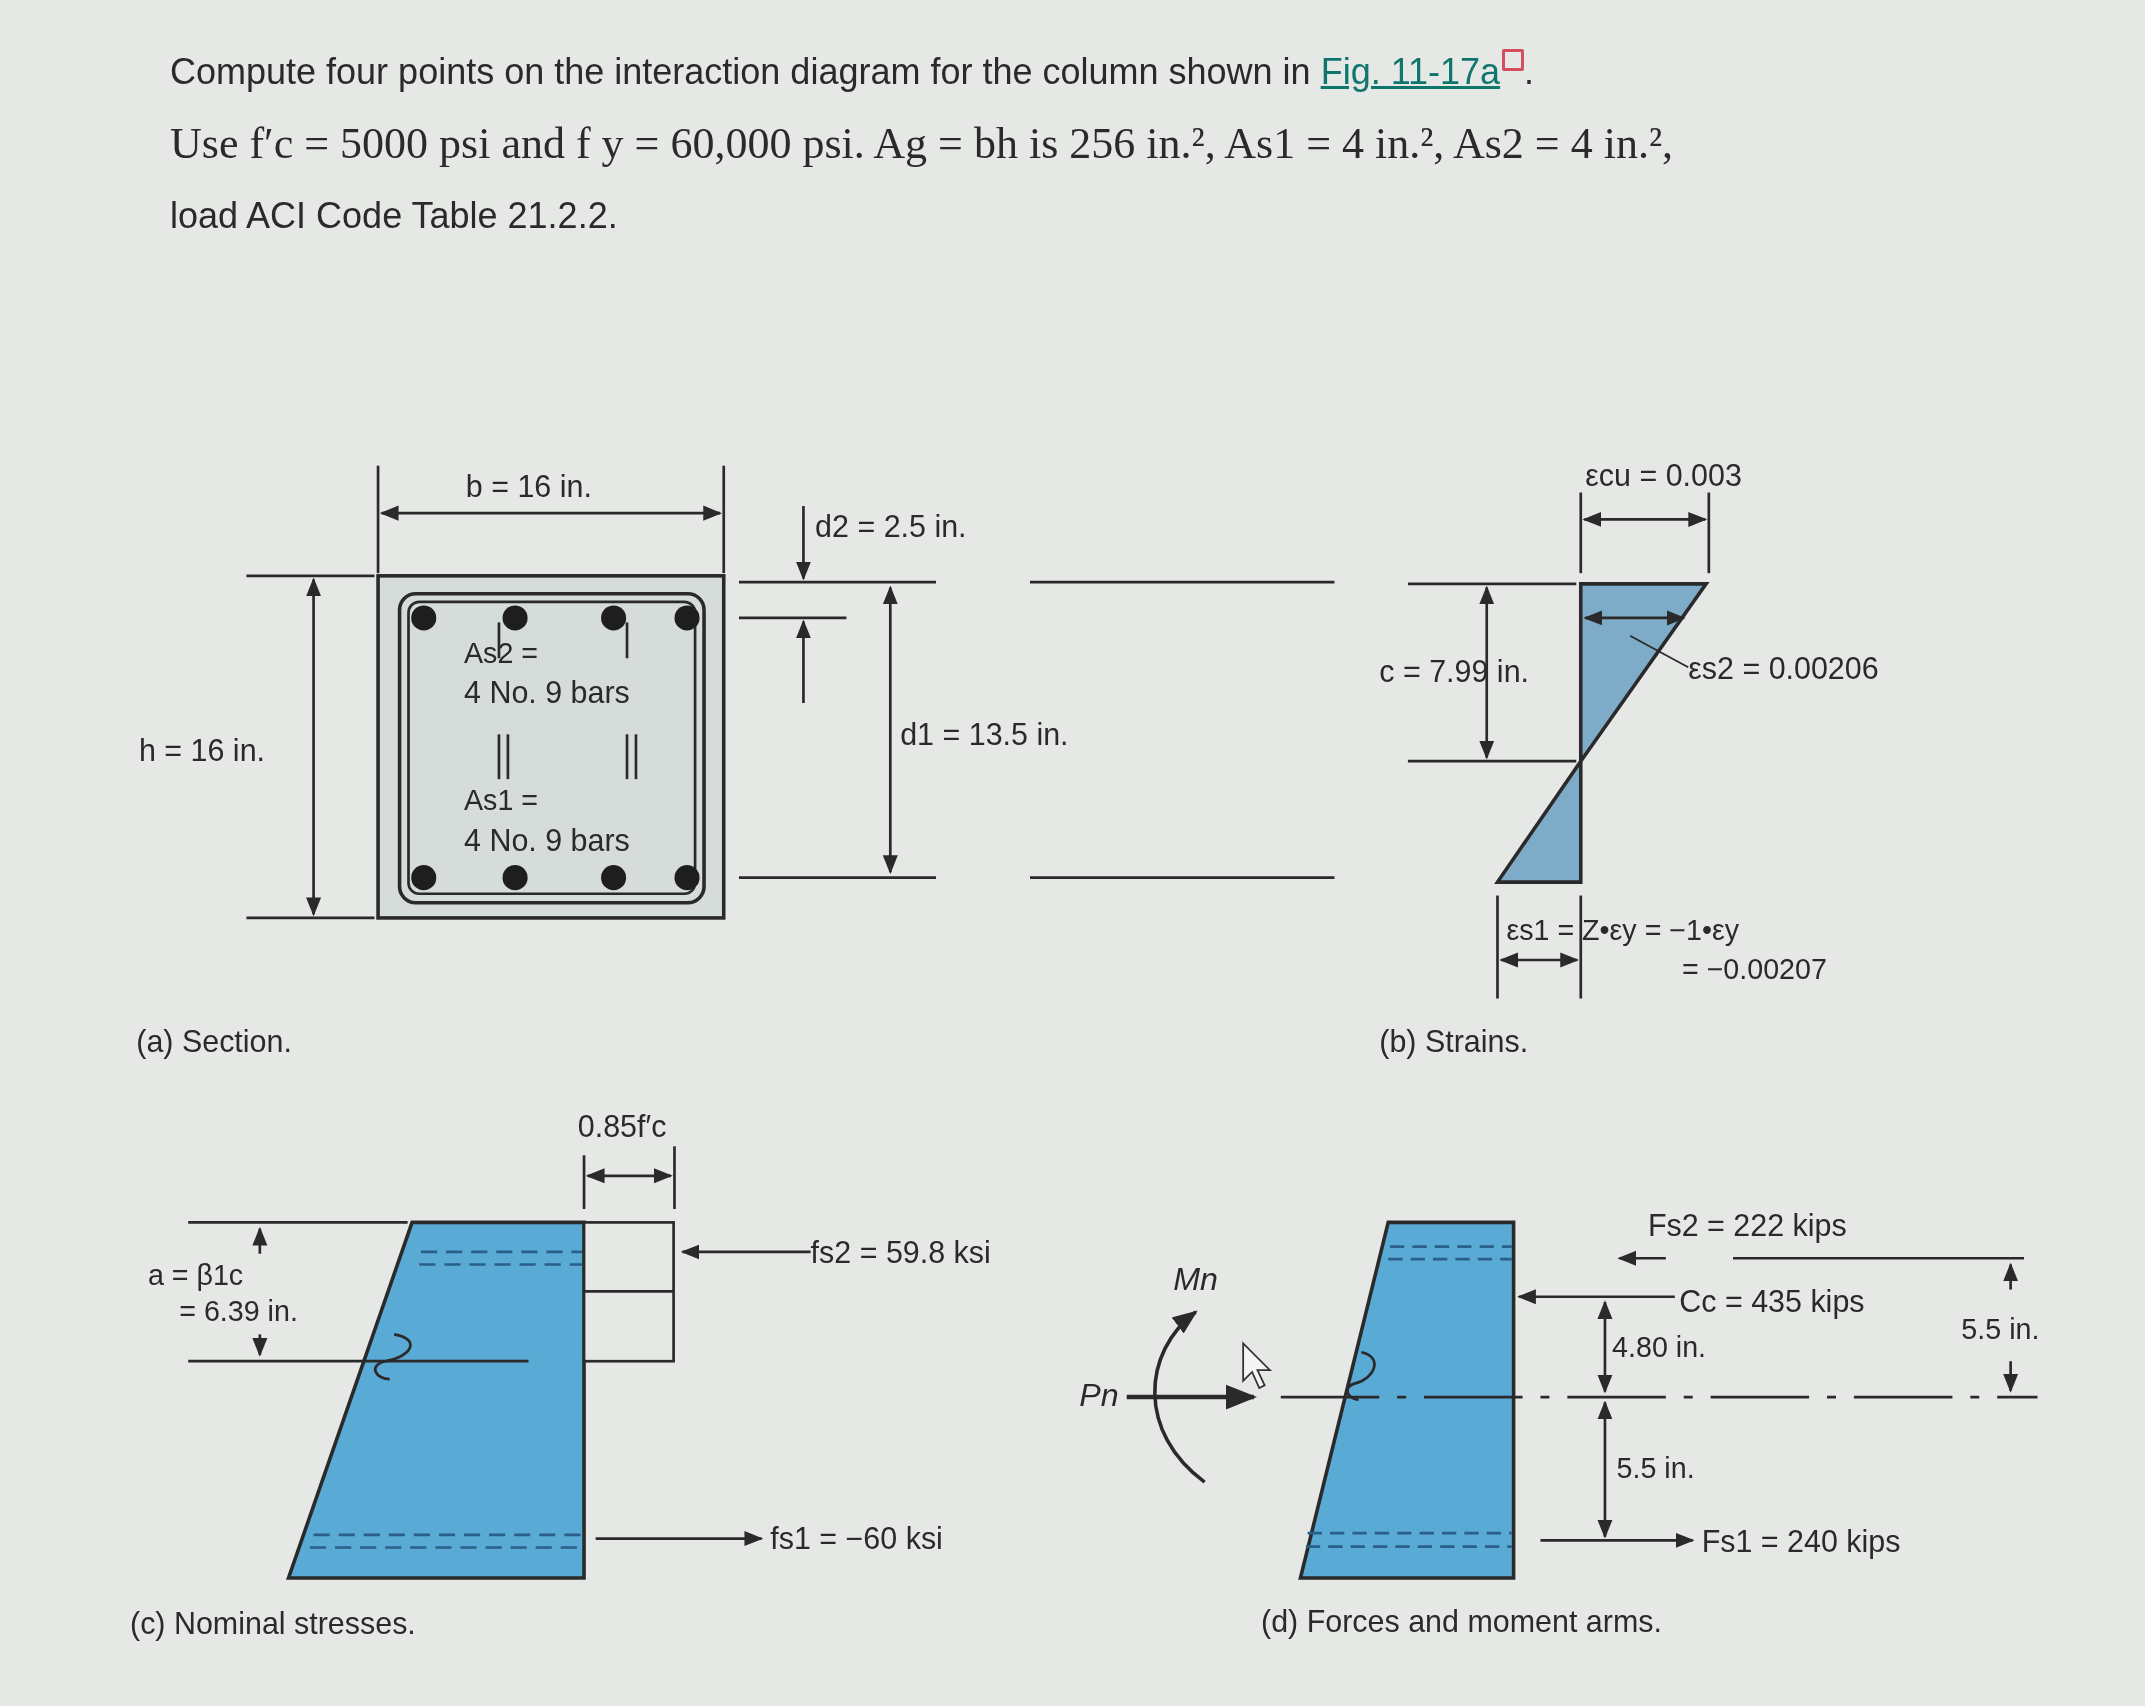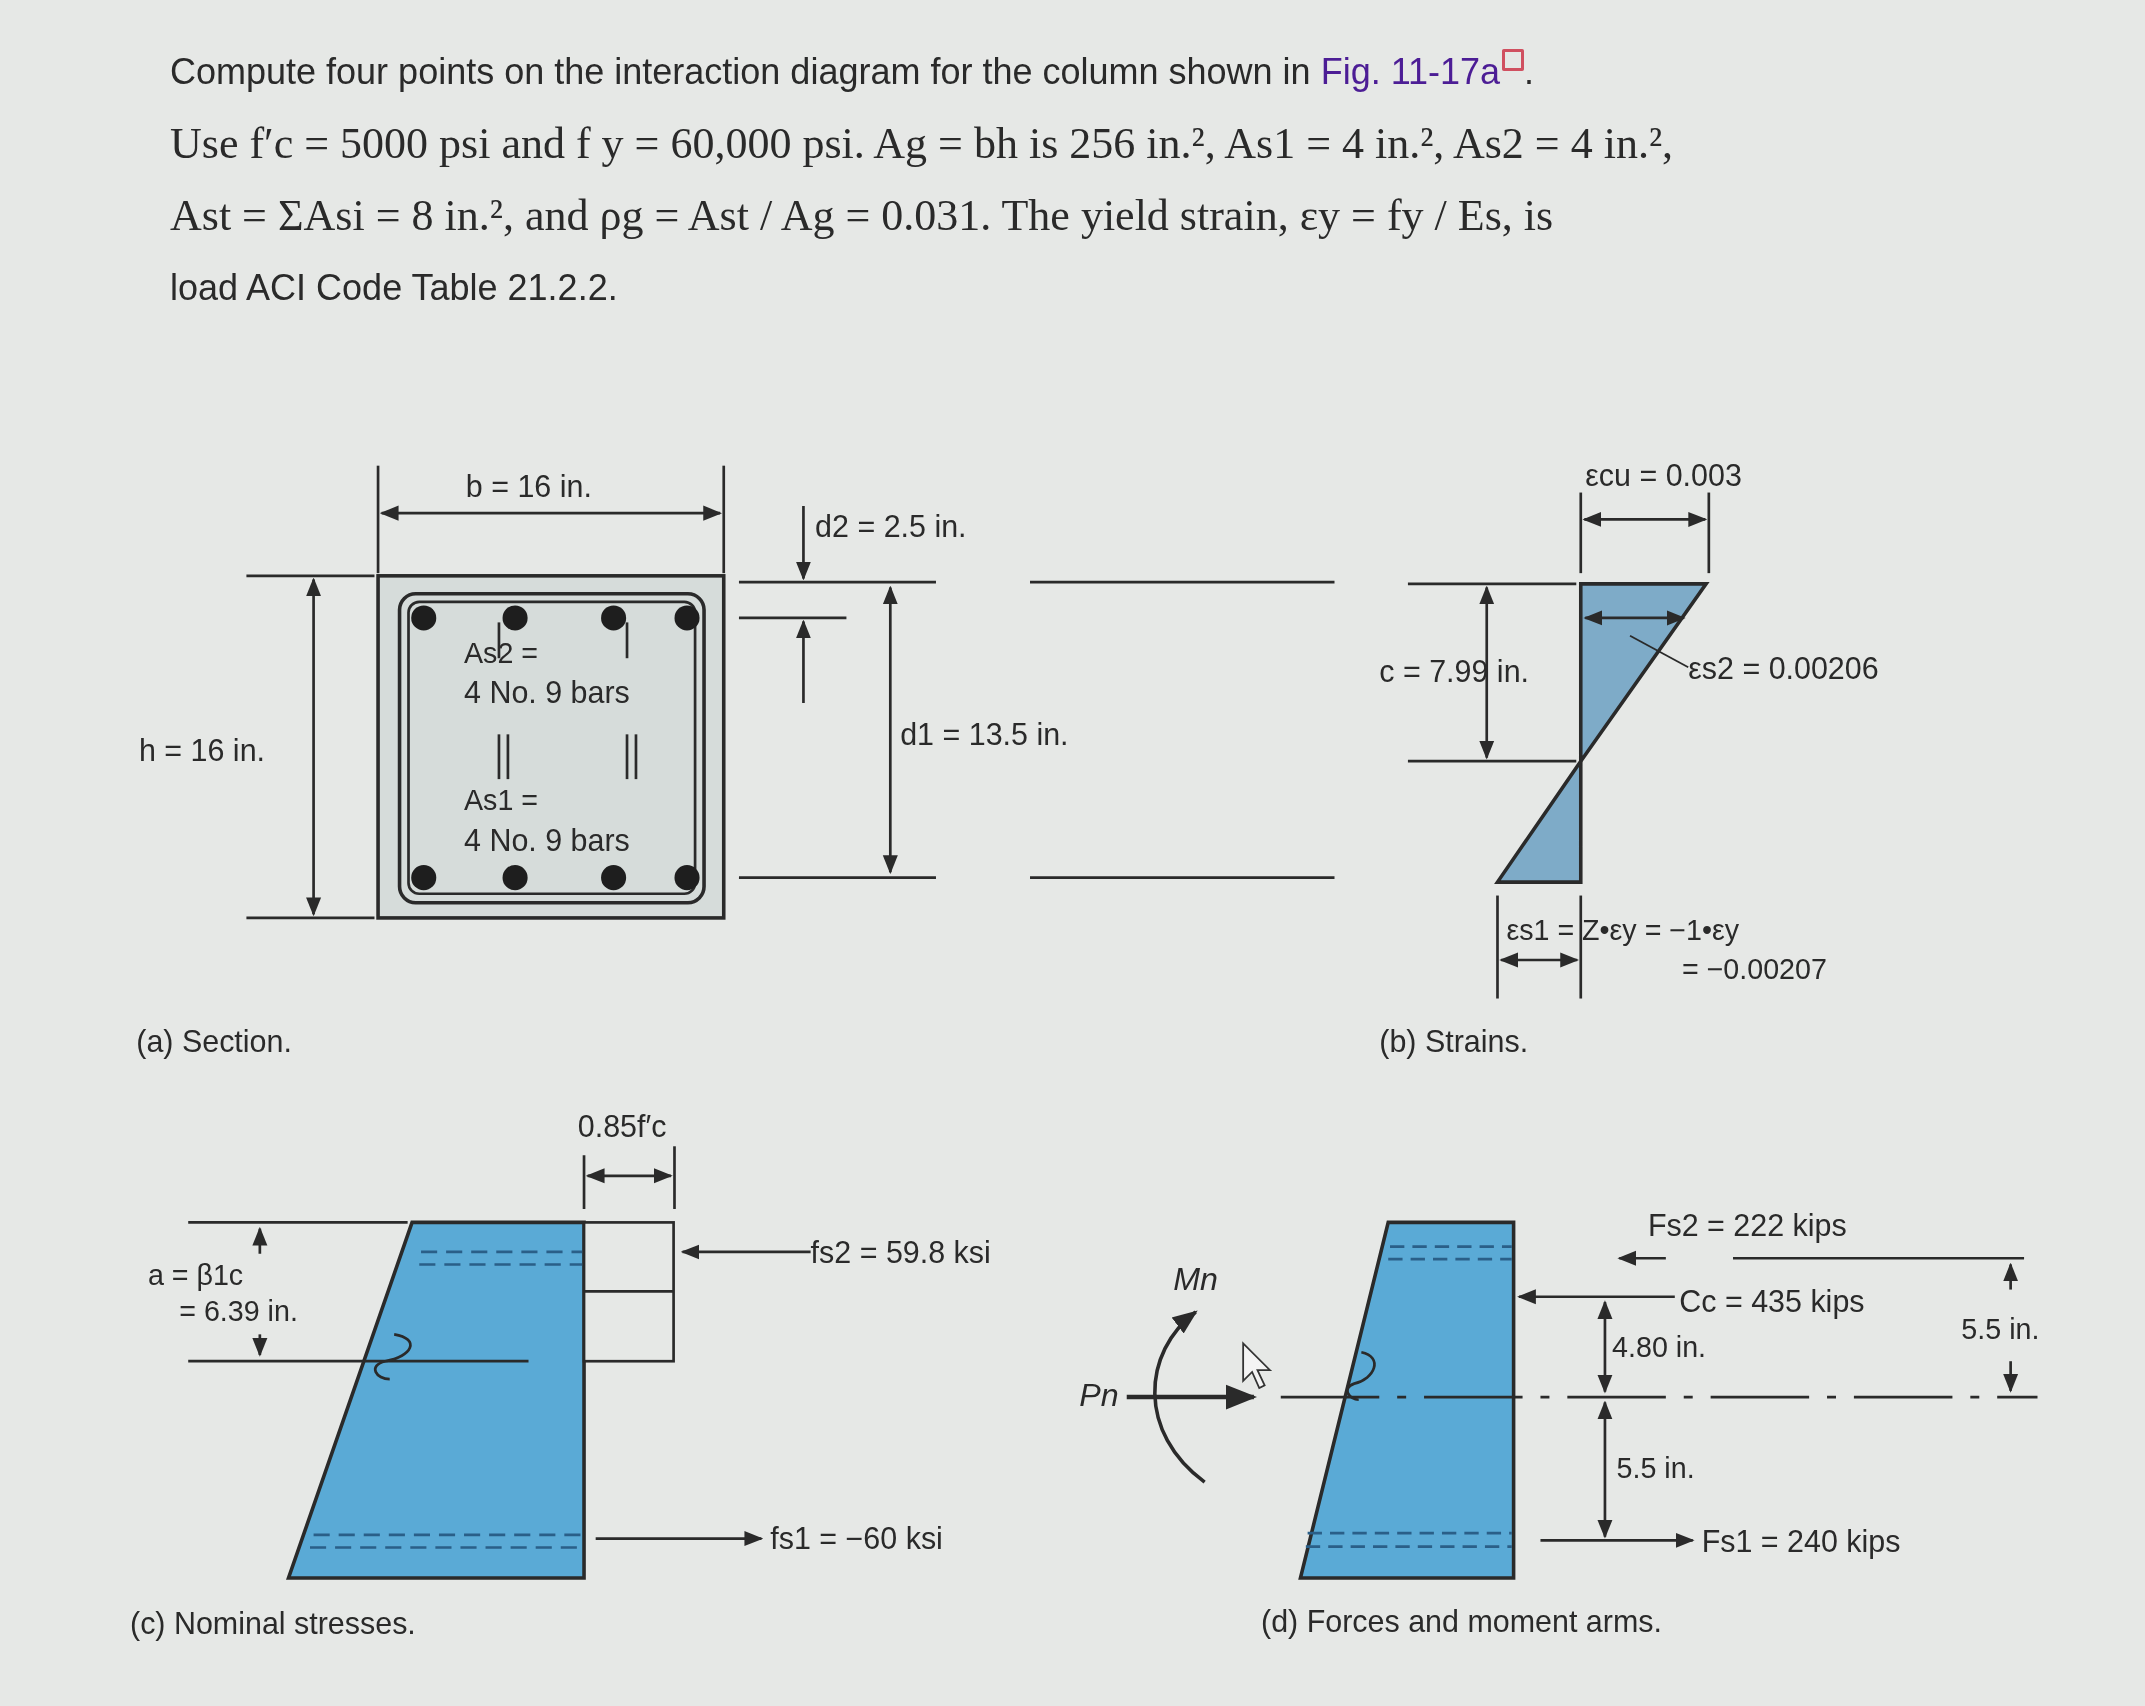--- a/index.html
+++ b/index.html
@@ -1,34 +1,33 @@
 <!DOCTYPE html>
 <html style="font-size:14.3px"><head>
 <meta charset="utf-8">
 <style>
   html,body{margin:0;padding:0;}
   body{width:2146px;height:1706px;background:#e6e8e6;position:relative;overflow:hidden;
        font-family:"Liberation Sans",sans-serif;color:#2a2a2a;}
   .para{position:absolute;left:170px;top:36px;width:1702px;font-size:36px;line-height:72px;}
   .para .line{display:block;white-space:nowrap;}
   .math{font-family:"Liberation Serif",serif;font-size:44px;}
-  .link{color:#4c1d95;}
+  .link{color:#0f766e;text-decoration:underline;}
   .linkicon{display:inline-block;width:16px;height:16px;border:3.6px solid #d05060;border-radius:1.8px;vertical-align:super;margin-left:1.8px;}
   svg{position:absolute;left:0;top:0;}
   svg text{font-family:"Liberation Sans",sans-serif;fill:#2a2a2a;}
 </style>
 </head>
 <body>
 
 <div class="para">
   <span class="line">
     <span>Compute four points on the interaction diagram for the column shown in </span><span class="link">Fig. 11-17a</span><span class="linkicon"></span><span>.</span>
   </span>
   <span class="line math">Use f′c = 5000 psi and f y = 60,000 psi. Ag = bh is 256 in.², As1 = 4 in.², As2 = 4 in.²,</span>
-  <span class="line math">Ast = ΣAsi = 8 in.², and ρg = Ast / Ag = 0.031. The yield strain, εy = fy / Es, is</span>
   <span class="line">load ACI Code Table 21.2.2.</span>
 </div>
 
 <svg width="2146" height="1706" viewBox="0 0 2396 1905">
   <defs>
     <marker id="ah" viewBox="0 0 10 10" refX="9" refY="5" markerWidth="7" markerHeight="7" orient="auto-start-reverse">
       <path d="M0,1 L10,5 L0,9 z" fill="#2a2a2a"></path>
     </marker>
   </defs>
 

